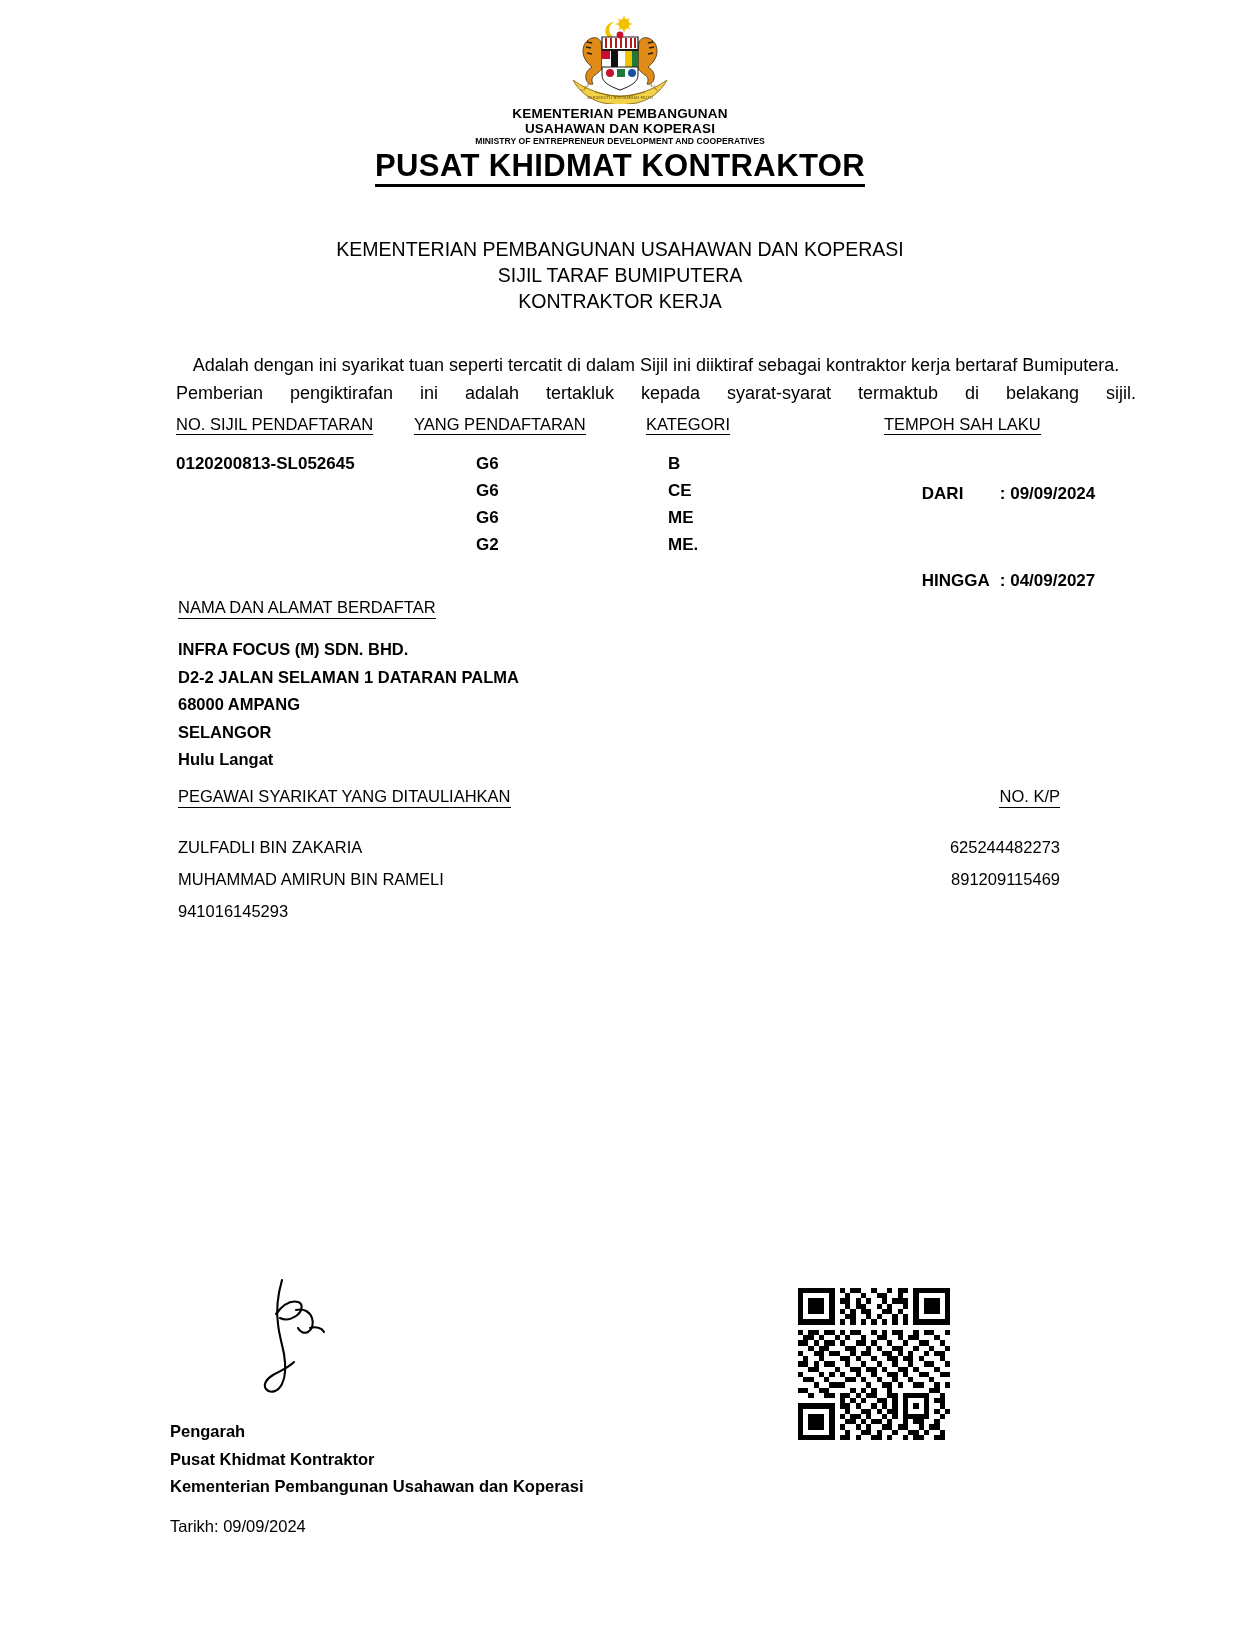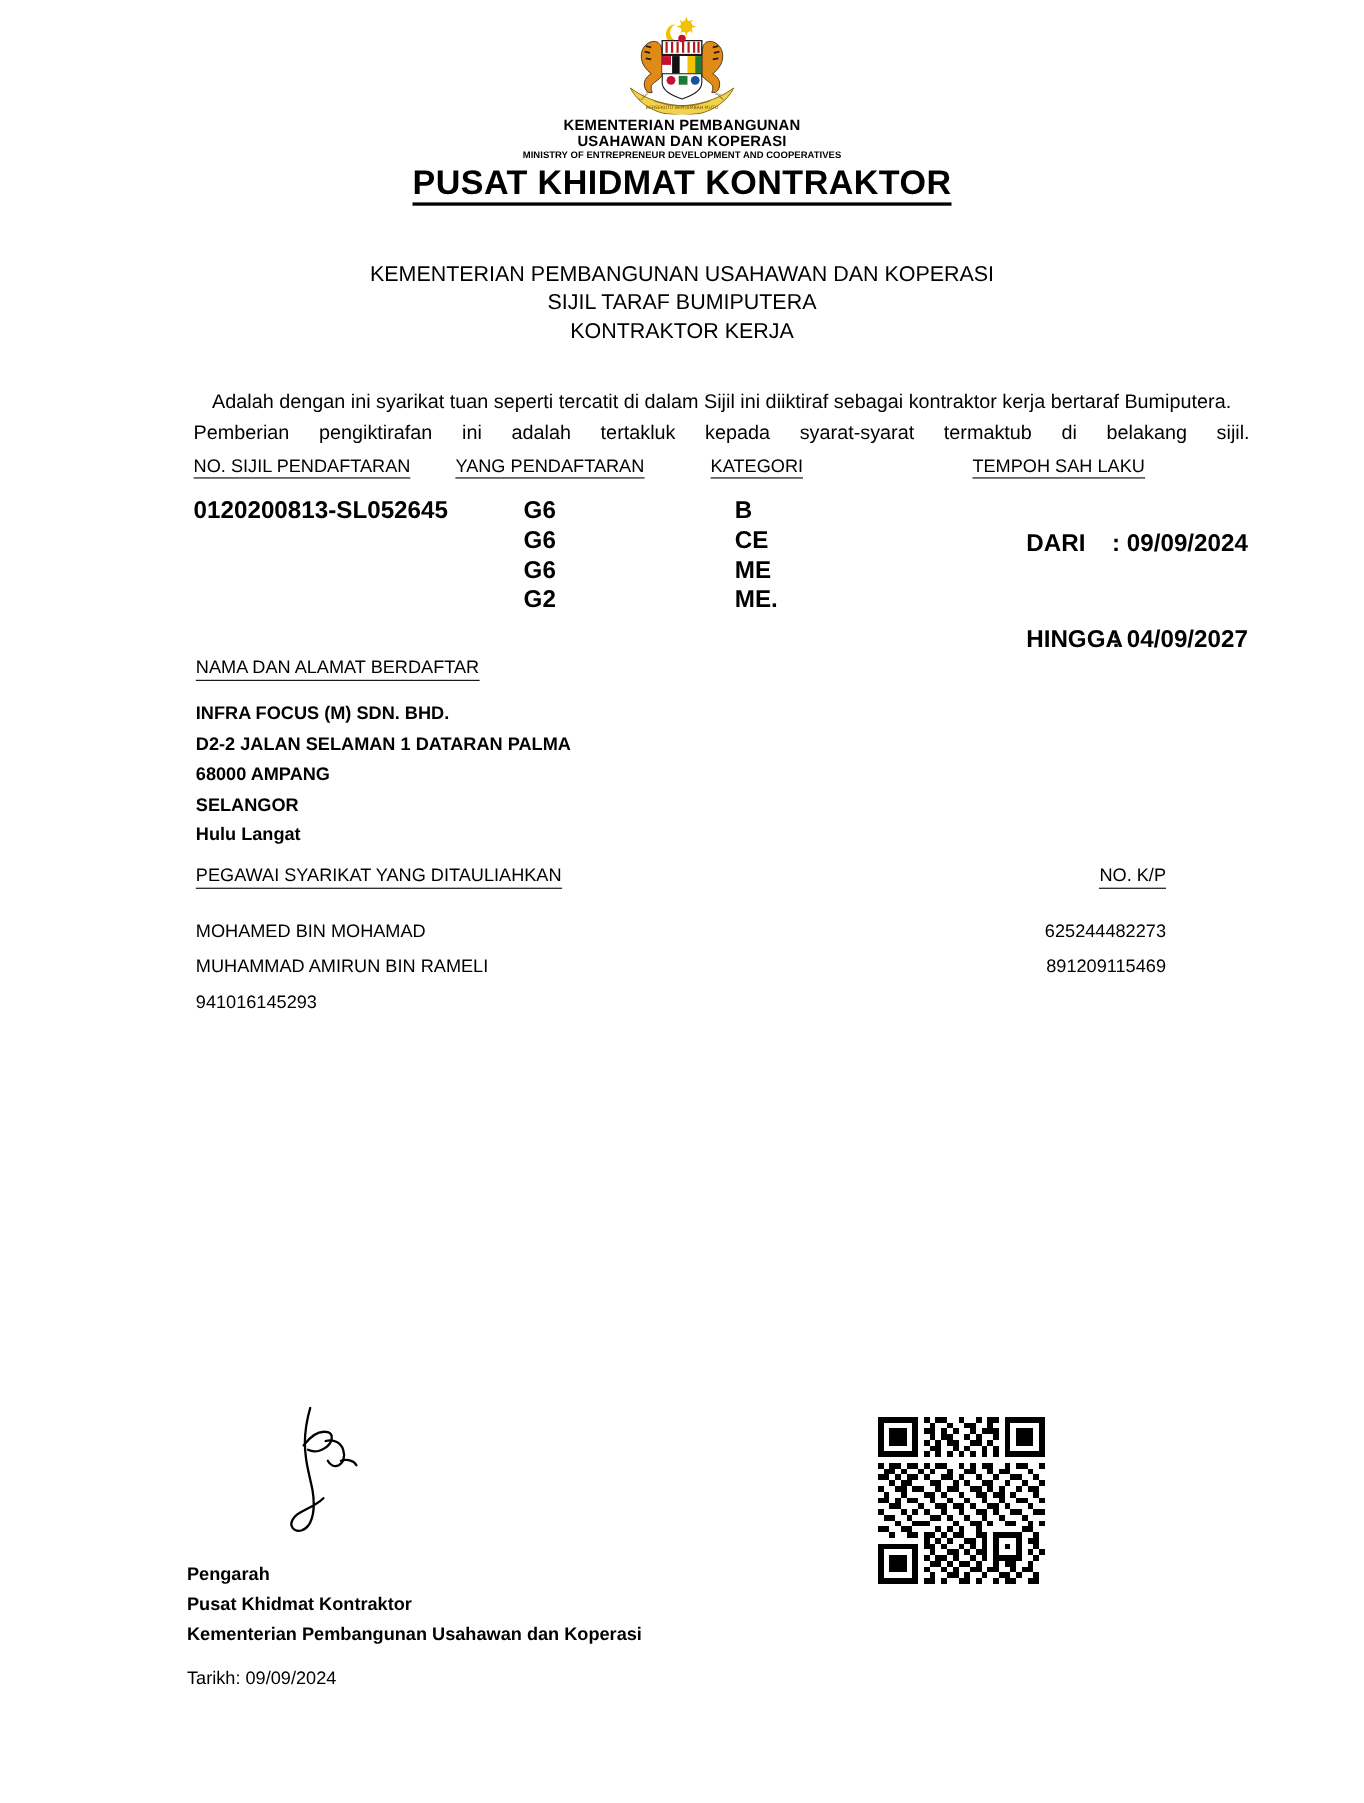--- a/index.html
+++ b/index.html
@@ -97,21 +97,21 @@
     margin-bottom: 16px;
   }
   .reg-head .col { white-space: nowrap; }
   .reg-head .col u { text-decoration: none; border-bottom: 1.6px solid #000; padding-bottom: 1px; }
   .col-sijil   { width: 238px; }
   .col-gred    { width: 232px; }
   .col-kategori{ width: 238px; }
   .col-tempoh  { width: 212px; }
 
   .reg-body { display: flex; }
-  .reg-body .cell { font-weight: bold; font-size: 22px; line-height: 27px; }
+  .reg-body .cell { font-weight: bold; font-size: 17px; line-height: 27px; }
   .reg-body .c-sijil    { width: 238px; }
   .reg-body .c-gred     { width: 232px; padding-left: 62px; box-sizing: border-box; }
   .reg-body .c-kategori { width: 238px; padding-left: 22px; box-sizing: border-box; }
   .reg-body .c-tempoh   { width: 212px; }
   .reg-body .c-tempoh .drow { line-height: 29px; white-space: pre; }
   .reg-body .c-tempoh .dlabel { display: inline-block; width: 78px; }
 
   
   .addr-block {
     position: absolute;
@@ -319,21 +319,21 @@
   </div>
 </div>
 
 <div class="officers">
   <div class="officers-head">
     <div class="section-label">PEGAWAI SYARIKAT YANG DITAULIAHKAN</div>
     <div class="section-label">NO. K/P</div>
   </div>
   <div class="officers-rows">
     <div class="officer-row">
-      <div class="officer-name">MOHAMED BIN MOHAMAD</div>
+      <div class="officer-name">ZULFADLI BIN ZAKARIA</div>
       <div class="officer-ic">625244482273</div>
     </div>
     <div class="officer-row">
       <div class="officer-name">MUHAMMAD AMIRUN BIN RAMELI</div>
       <div class="officer-ic">891209115469</div>
     </div>
     <div class="officer-row">
       <div class="officer-ic">941016145293</div>
     </div>
   </div>

